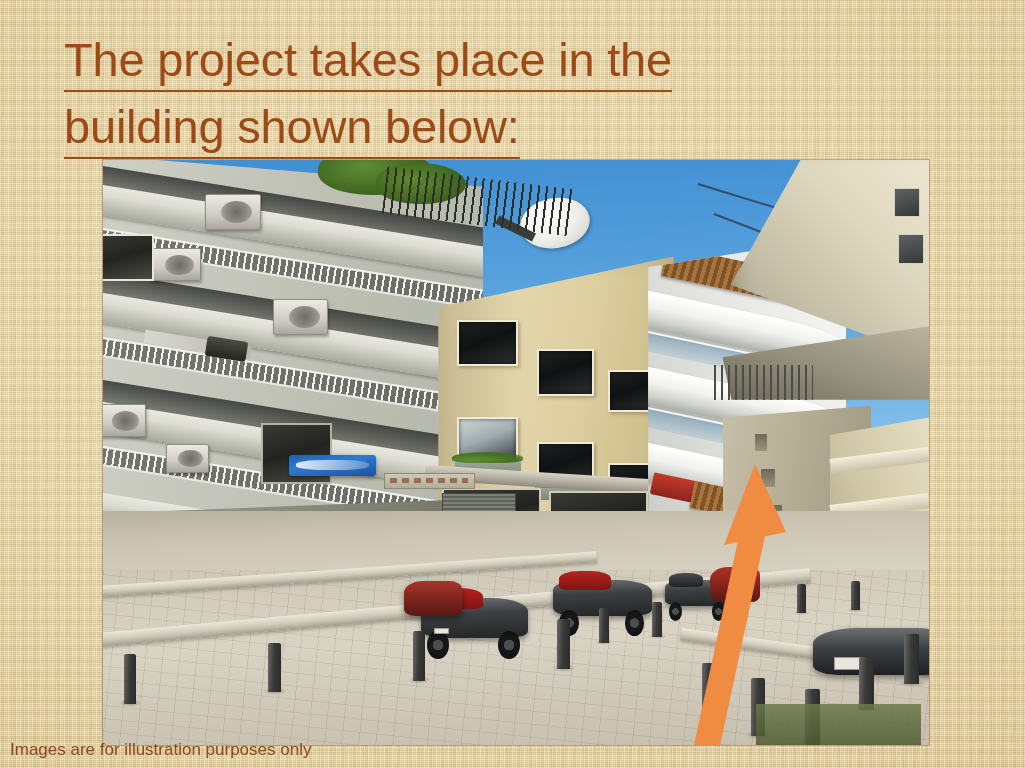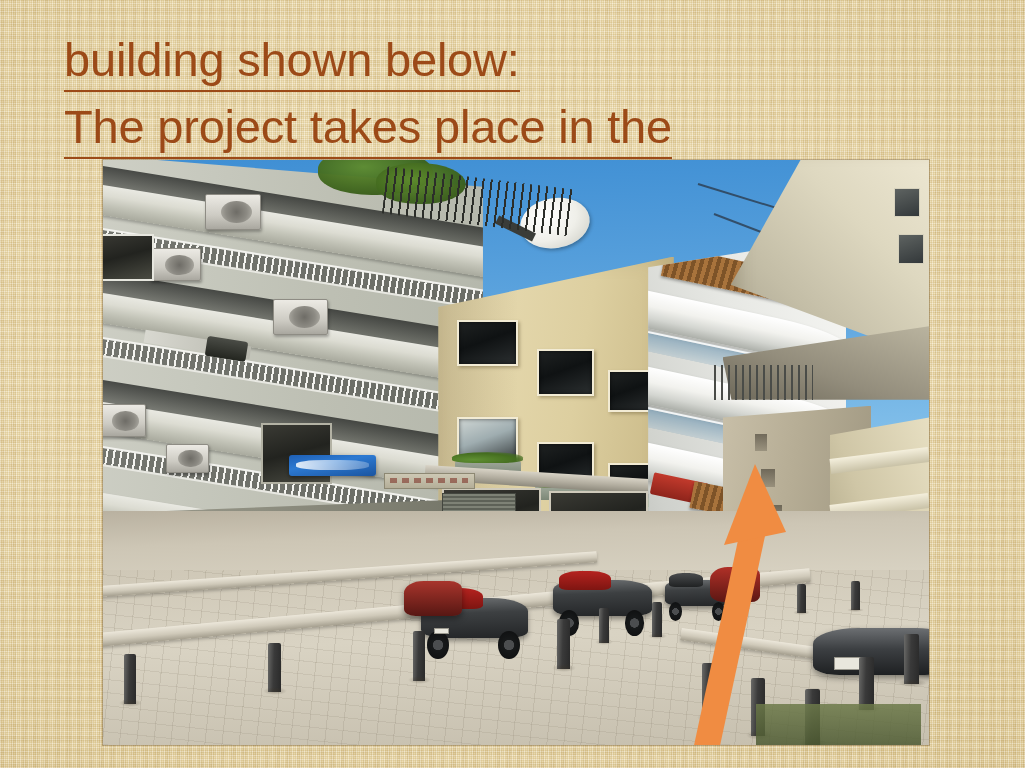--- a/index.html
+++ b/index.html
@@ -341,24 +341,24 @@
     pointer-events:none; z-index:9;
   }
 </style>
 </head>
 <body>
 
 <div id="slide">
 
   <div id="title-block">
     <div class="title-row">
-      <span class="title-line">building shown below:</span>
+      <span class="title-line">The project takes place in the</span>
     </div>
     <div class="title-row">
-      <span class="title-line">The project takes place in the</span>
+      <span class="title-line">building shown below:</span>
     </div>
   </div>
 
   <div id="photo">
     <div id="photo-inner">
 
       <div class="sky"></div>
 
       <div class="wire" style="left:72%;top:4%;width:34%;height:2px;transform:rotate(17deg);"></div>
       <div class="wire" style="left:74%;top:9%;width:30%;height:2px;transform:rotate(21deg);"></div>
@@ -520,14 +520,15 @@
       <svg id="arrow-annotation" viewBox="0 0 826 585" preserveAspectRatio="none">
         <g>
           <path d="M 662 376 L 600 665 L 575 660 L 637 371 Z" fill="#f08c42"></path>
           <path d="M 652 304 L 683 372 L 621 385 Z" fill="#f08c42"></path>
         </g>
       </svg>
 
     </div>
   </div>
 
+  <div id="footer-note">Images are for illustration purposes only</div>
 
 </div>
 
 </body></html>

